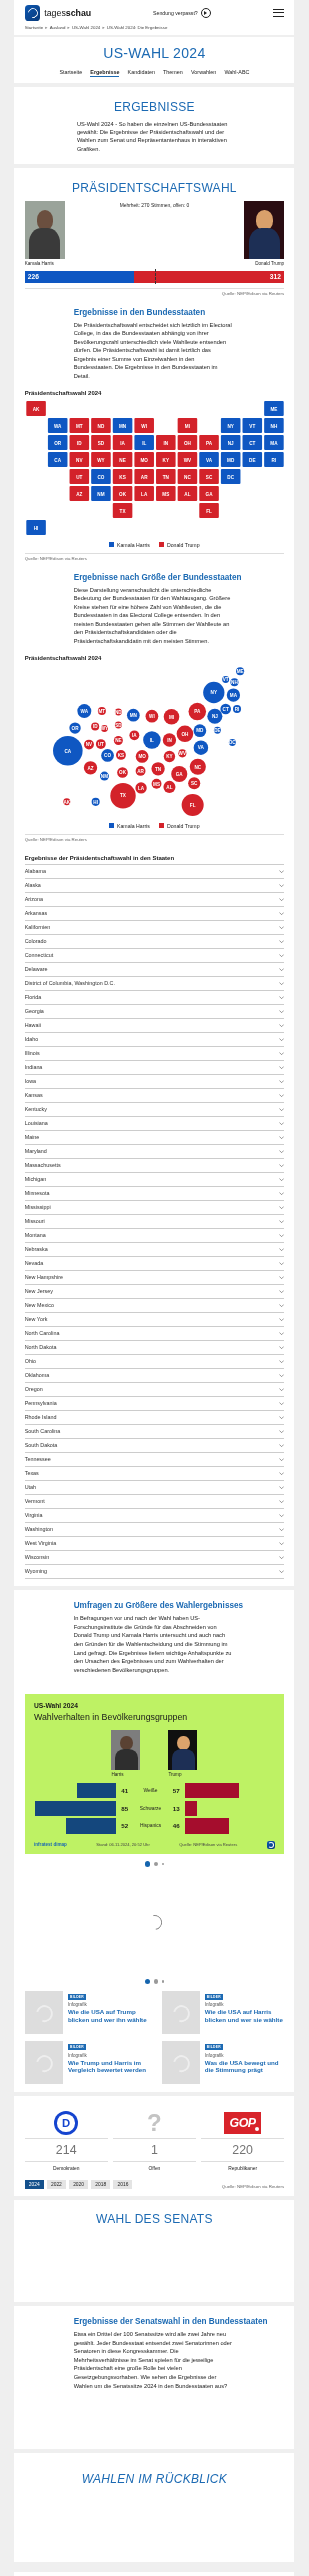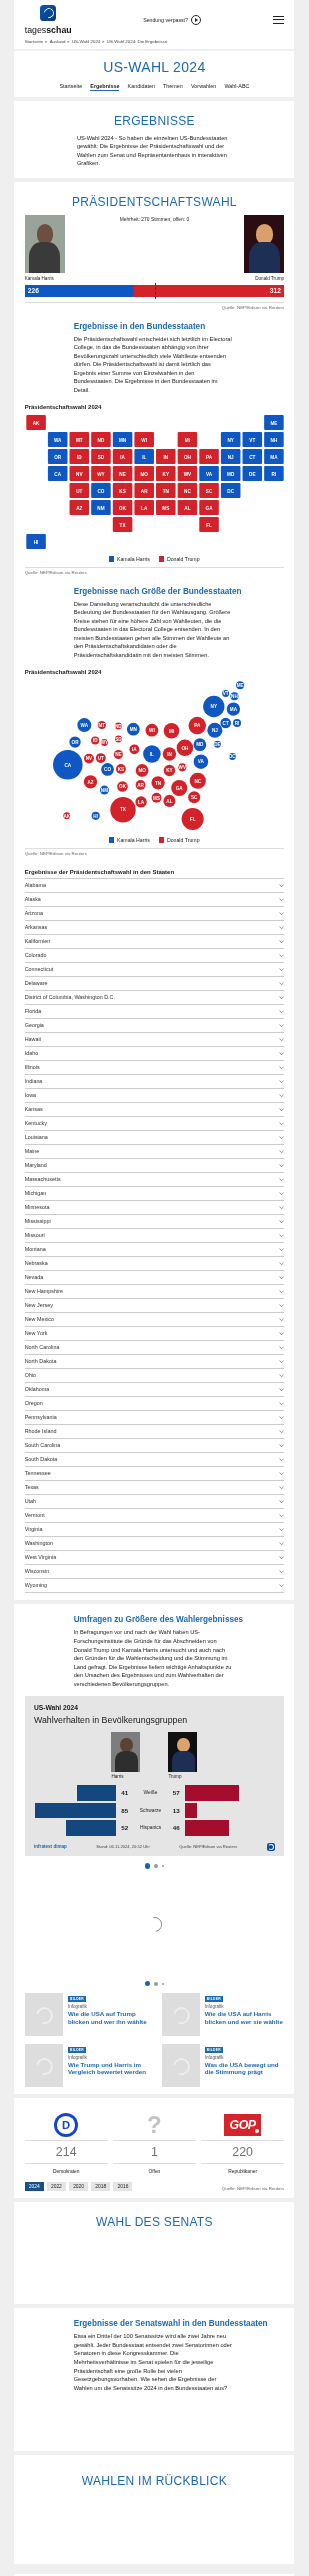--- a/index.html
+++ b/index.html
@@ -1,21 +1,21 @@
 <!DOCTYPE html>
 <html style="font-size:8.2px"><head>
 <meta charset="utf-8">
 <style>
   html,body{margin:0;padding:0;background:#efefef;font-family:"Liberation Sans",sans-serif;color:#333;}
   body{width:309px;}
   .card{background:#fff;margin:0 0 4.1px 14.4px;width:280px;box-sizing:border-box;}
   .pad{padding:7.2px 10.3px;}
   
   .topbar{display:flex;align-items:center;justify-content:space-between;padding:5.2px 10.3px 2.1px 10.3px;}
-  .logo{display:flex;align-items:center;gap:4.1px;flex-direction:column;}
+  .logo{display:flex;align-items:center;gap:4.1px;}
   .logo-sq{width:15.5px;height:15.5px;border-radius:3.6px;background:linear-gradient(135deg,#0d57b0,#083a7a);position:relative;}
   .logo-sq::after{content:"";position:absolute;left:3.1px;top:3.1px;width:8.2px;height:8.2px;border:1.3px solid #fff;border-radius:50%;border-left-color:transparent;transform:rotate(-35deg);}
   .logo-word{font-size:8.8px;color:#111;}
   .logo-word b{font-weight:bold;}
   .missed{display:flex;align-items:center;gap:3.1px;font-size:5.2px;color:#222;}
   .play{width:8.2px;height:8.2px;border:0.7px solid #222;border-radius:50%;position:relative;}
   .play::after{content:"";position:absolute;left:2.6px;top:2.1px;border-left:3.1px solid #222;border-top:2.1px solid transparent;border-bottom:2.1px solid transparent;}
   .burger{width:11.3px;}
   .burger div{height:1px;background:#222;margin:2.1px 0;}
   .crumbs{font-size:4.4px;color:#444;padding:2.1px 10.3px 5.2px 10.3px;}
@@ -47,21 +47,21 @@
   .src{font-size:4.4px;color:#666;border-top:0.5px solid #ddd;padding-top:2.1px;margin-top:5.2px;}
   .src.right{text-align:right;}
   .legend{display:flex;justify-content:center;gap:9.3px;font-size:5.2px;color:#222;margin:4.1px 0 3.1px 0;}
   .legend .sw{display:inline-block;width:5.2px;height:5.2px;margin-right:2.6px;vertical-align:-0.5px;}
   
   .acc{margin-top:3.1px;}
   .acc-row{display:flex;justify-content:space-between;align-items:center;height:13px;border-top:0.5px solid #ccc;font-size:5.4px;color:#333;cursor:pointer;}
   .acc-row:last-child{border-bottom:0.5px solid #ccc;}
   .chev{width:5.2px;height:5.2px;flex:none;}
   
-  .info-card{background:#e5e5e5;padding:8.2px 9.3px 5.2px 9.3px;margin:8px 0 0 0;}
+  .info-card{background:#bef264;padding:8.2px 9.3px 5.2px 9.3px;margin:20px 0 0 0;}
   .info-kicker{font-size:6.7px;font-weight:bold;color:#1a1a1a;}
   .info-title{font-size:8.8px;color:#1a1a1a;margin-top:3.1px;}
   .info-photos{display:flex;justify-content:center;gap:28px;margin-top:7.2px;}
   .info-photo{width:29px;height:40px;position:relative;overflow:hidden;}
   .info-pname{font-size:4.6px;margin-top:2.1px;color:#222;}
   .grp{display:flex;align-items:center;height:15.5px;margin-bottom:2.1px;font-size:6.2px;font-weight:bold;color:#1a1a1a;}
   .grp .bl{width:82px;display:flex;justify-content:flex-end;}
   .grp .bl div{height:15.5px;}
   .grp .vh{width:17.5px;text-align:center;}
   .grp .lab{width:34px;text-align:center;font-size:4.9px;font-weight:normal;color:#222;}
@@ -1084,21 +1084,21 @@
   <div class="empty-box"></div>
 </div>
 
 <div class="card pad">
   <div class="sub-h" style="margin-top:4.1px;">Ergebnisse der Senatswahl in den Bundesstaaten</div>
   <div class="prose">Etwa ein Drittel der 100 Senatssitze wird alle zwei Jahre neu gewählt. Jeder Bundesstaat entsendet zwei Senatorinnen oder Senatoren in diese Kongresskammer. Die Mehrheitsverhältnisse im Senat spielen für die jeweilige Präsidentschaft eine große Rolle bei vielen Gesetzgebungsvorhaben. Wie sehen die Ergebnisse der Wahlen um die Senatssitze 2024 in den Bundesstaaten aus?</div>
   <div class="empty-box" style="height:46px;"></div>
 </div>
 
 <div class="card pad">
-  <div class="sec-title" style="margin-top:12.4px;">WAHLEN IM RÜCKBLICK</div>
+  <div class="sec-title" style="margin-top:12.4px;font-style:italic;">WAHLEN IM RÜCKBLICK</div>
   <div class="empty-box"></div>
 </div>
 
 <div class="card pad f-acc" style="margin-top:10.3px;margin-bottom:0;">
   <div id="footer-acc">
       <div class="acc-row">
         <span>Service</span>
         <svg class="chev" viewBox="0 0 12 8">
           <path d="M1 1.5l5 5 5-5" fill="none" stroke="#555" stroke-width="1.4"></path>
         </svg>

